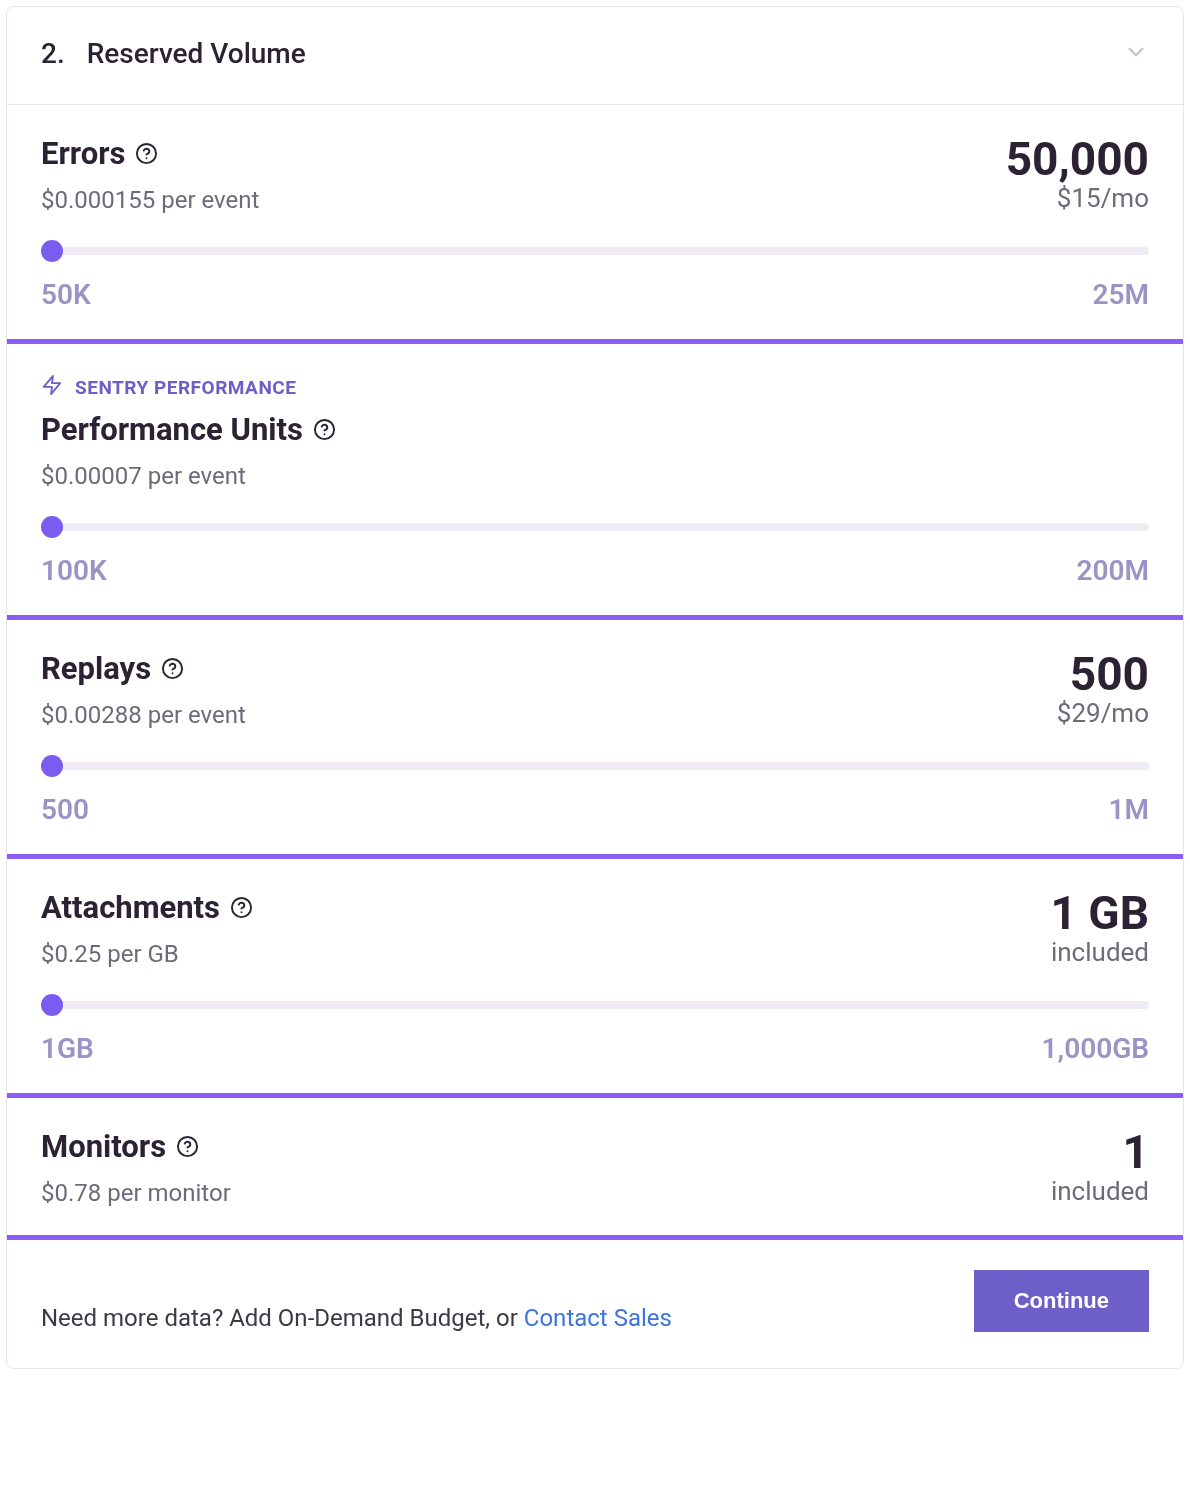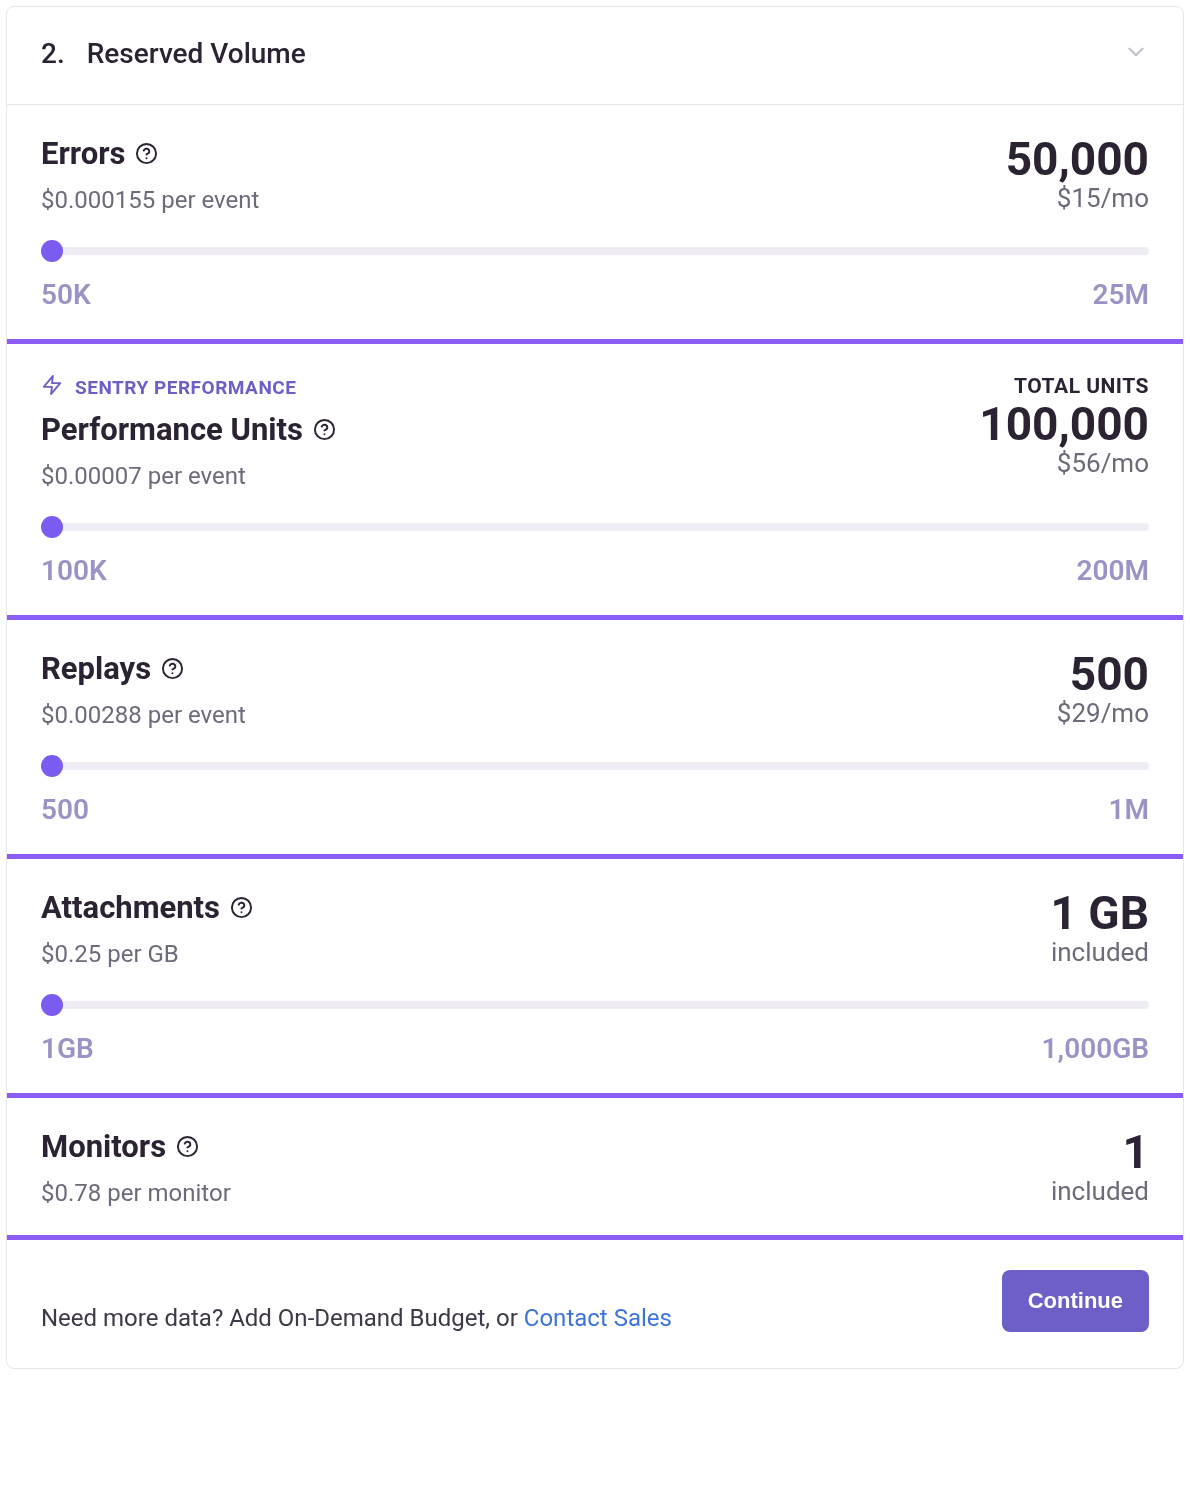--- a/index.html
+++ b/index.html
@@ -131,22 +131,22 @@
       color: #3e3847;
     }
     .footer-text a {
       color: #3d74db;
       text-decoration: none;
     }
     .continue-btn {
       background: #6c5fc7;
       color: #ffffff;
       border: none;
-      border-radius: 8px;
-      padding: 18px 26px;
+      border-radius: 0;
+      padding: 18px 40px;
       font-size: 22px;
       font-weight: 600;
       cursor: pointer;
     }
   </style>
 </head>
 <body>
 
 <div class="card">
 
@@ -210,25 +210,20 @@
           <span class="help-icon">
             <svg viewBox="0 0 24 24" fill="none" stroke="currentColor" stroke-width="2" stroke-linecap="round" stroke-linejoin="round">
                 <circle cx="12" cy="12" r="10"></circle>
                 <path d="M9.1 9a3 3 0 0 1 5.83 1c0 2-3 3-3 3"></path>
                 <line x1="12" y1="17" x2="12" y2="17"></line>
               </svg>
           </span>
         </div>
         <div class="pricing">$0.00007 per event</div>
       </div>
-      <div class="right">
-        <div class="overline-right">TOTAL UNITS</div>
-        <div class="value">100,000</div>
-        <div class="permonth">$56/mo</div>
-      </div>
     </div>
     <div class="slider-wrap">
       <div class="slider">
         <div class="track"></div>
         <div class="thumb"></div>
       </div>
       <div class="ticks">
         <span>100K</span>
         <span>200M</span>
       </div>

